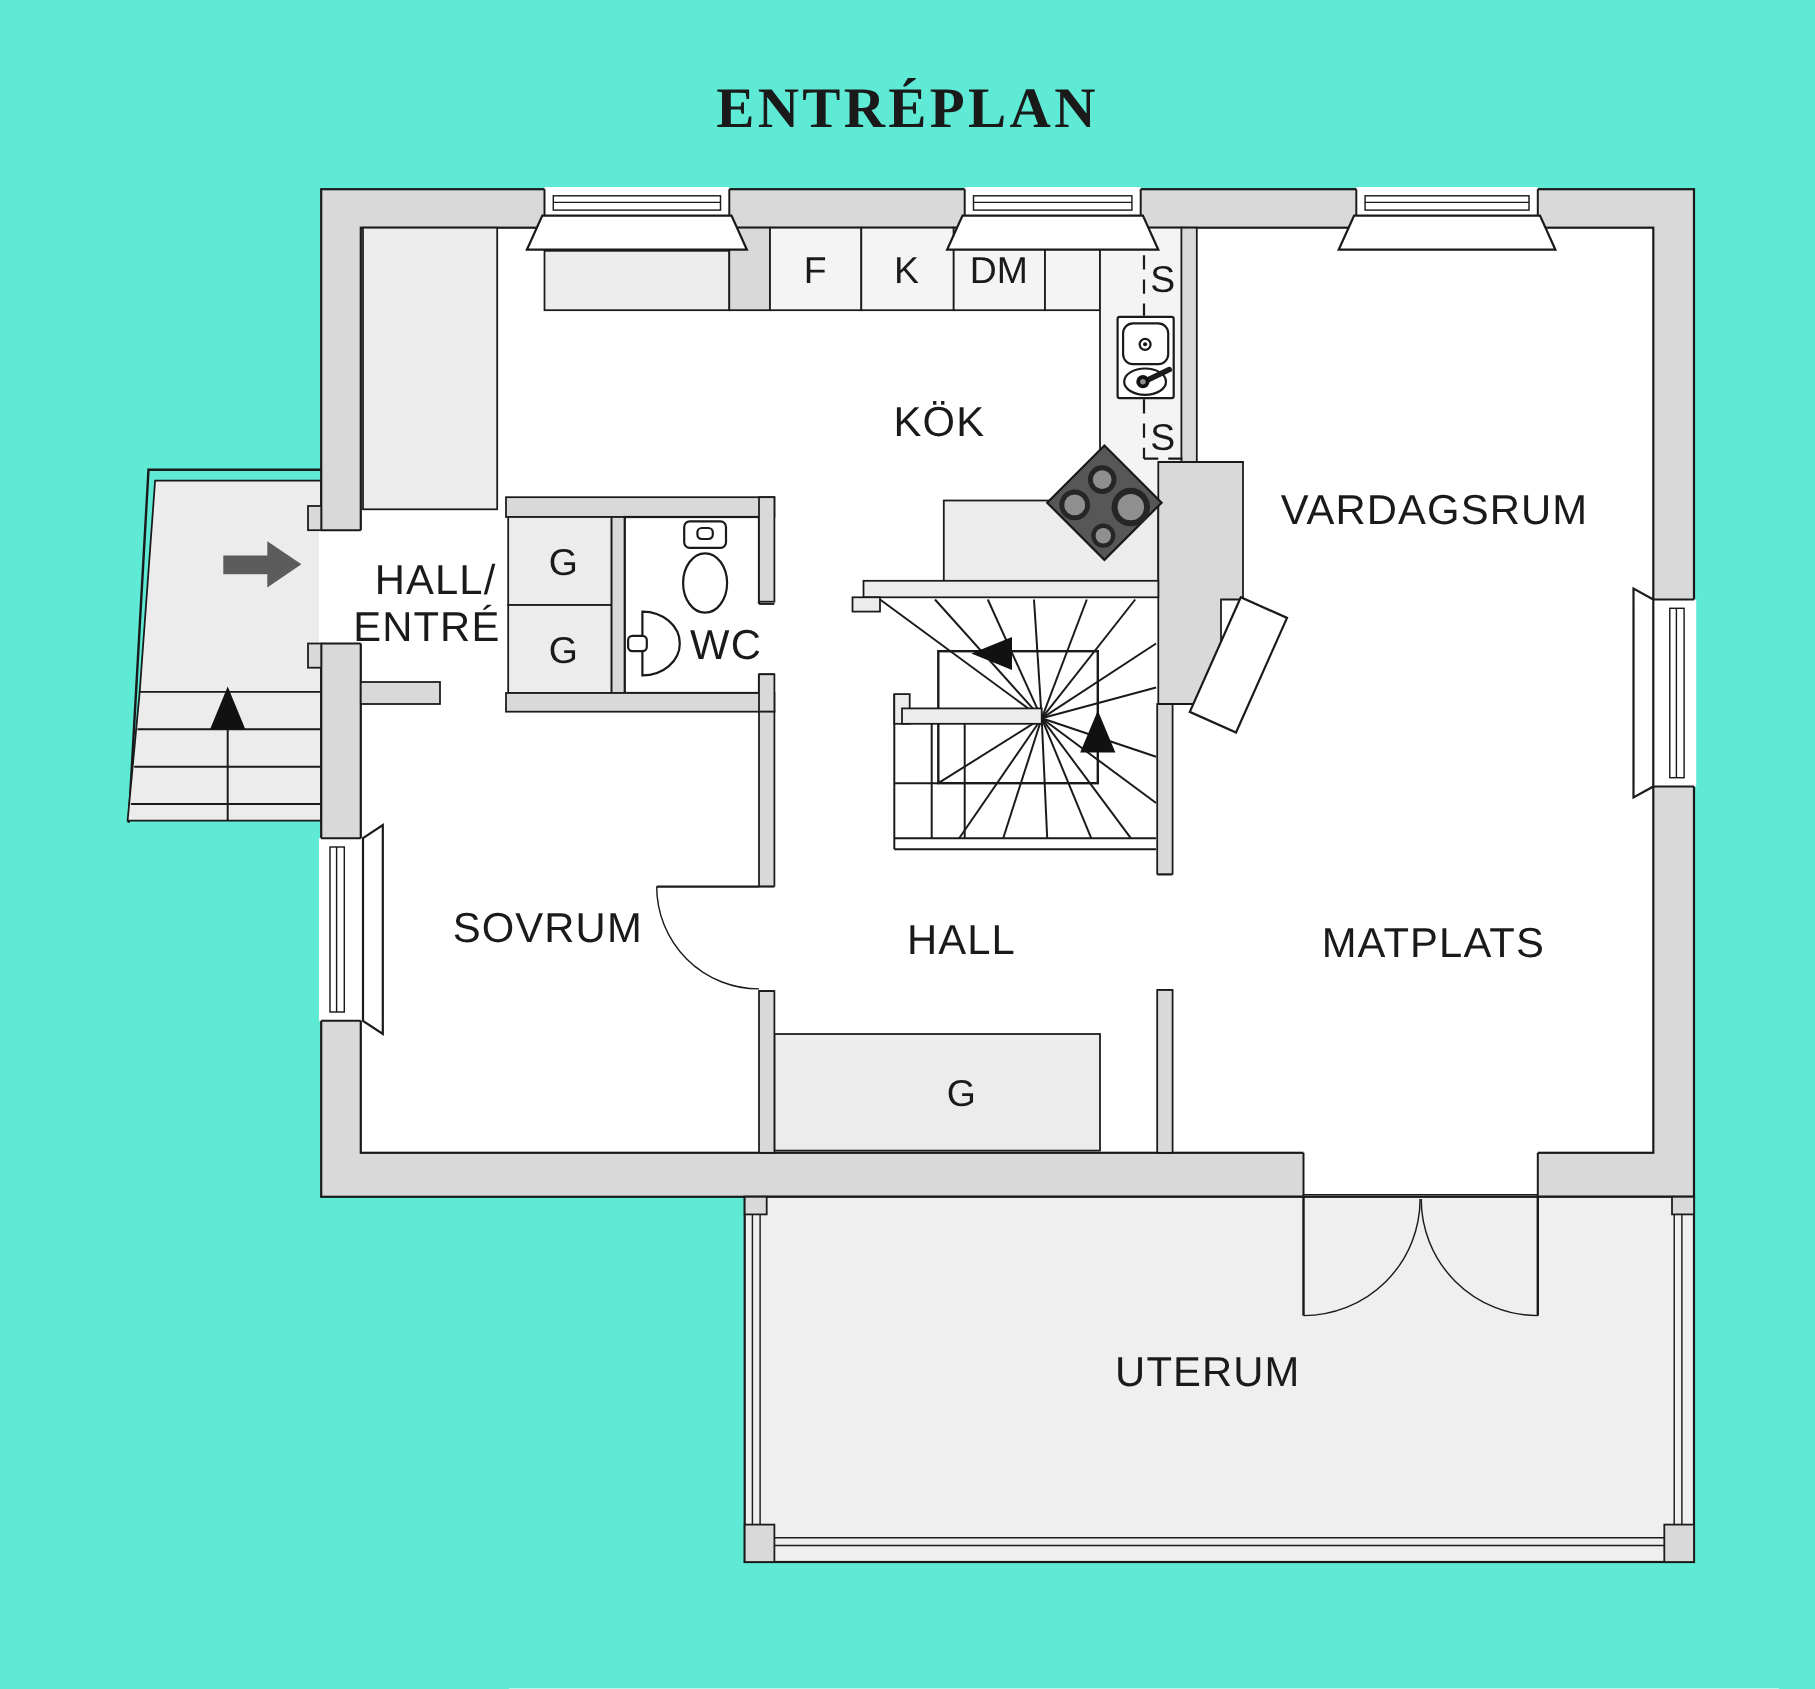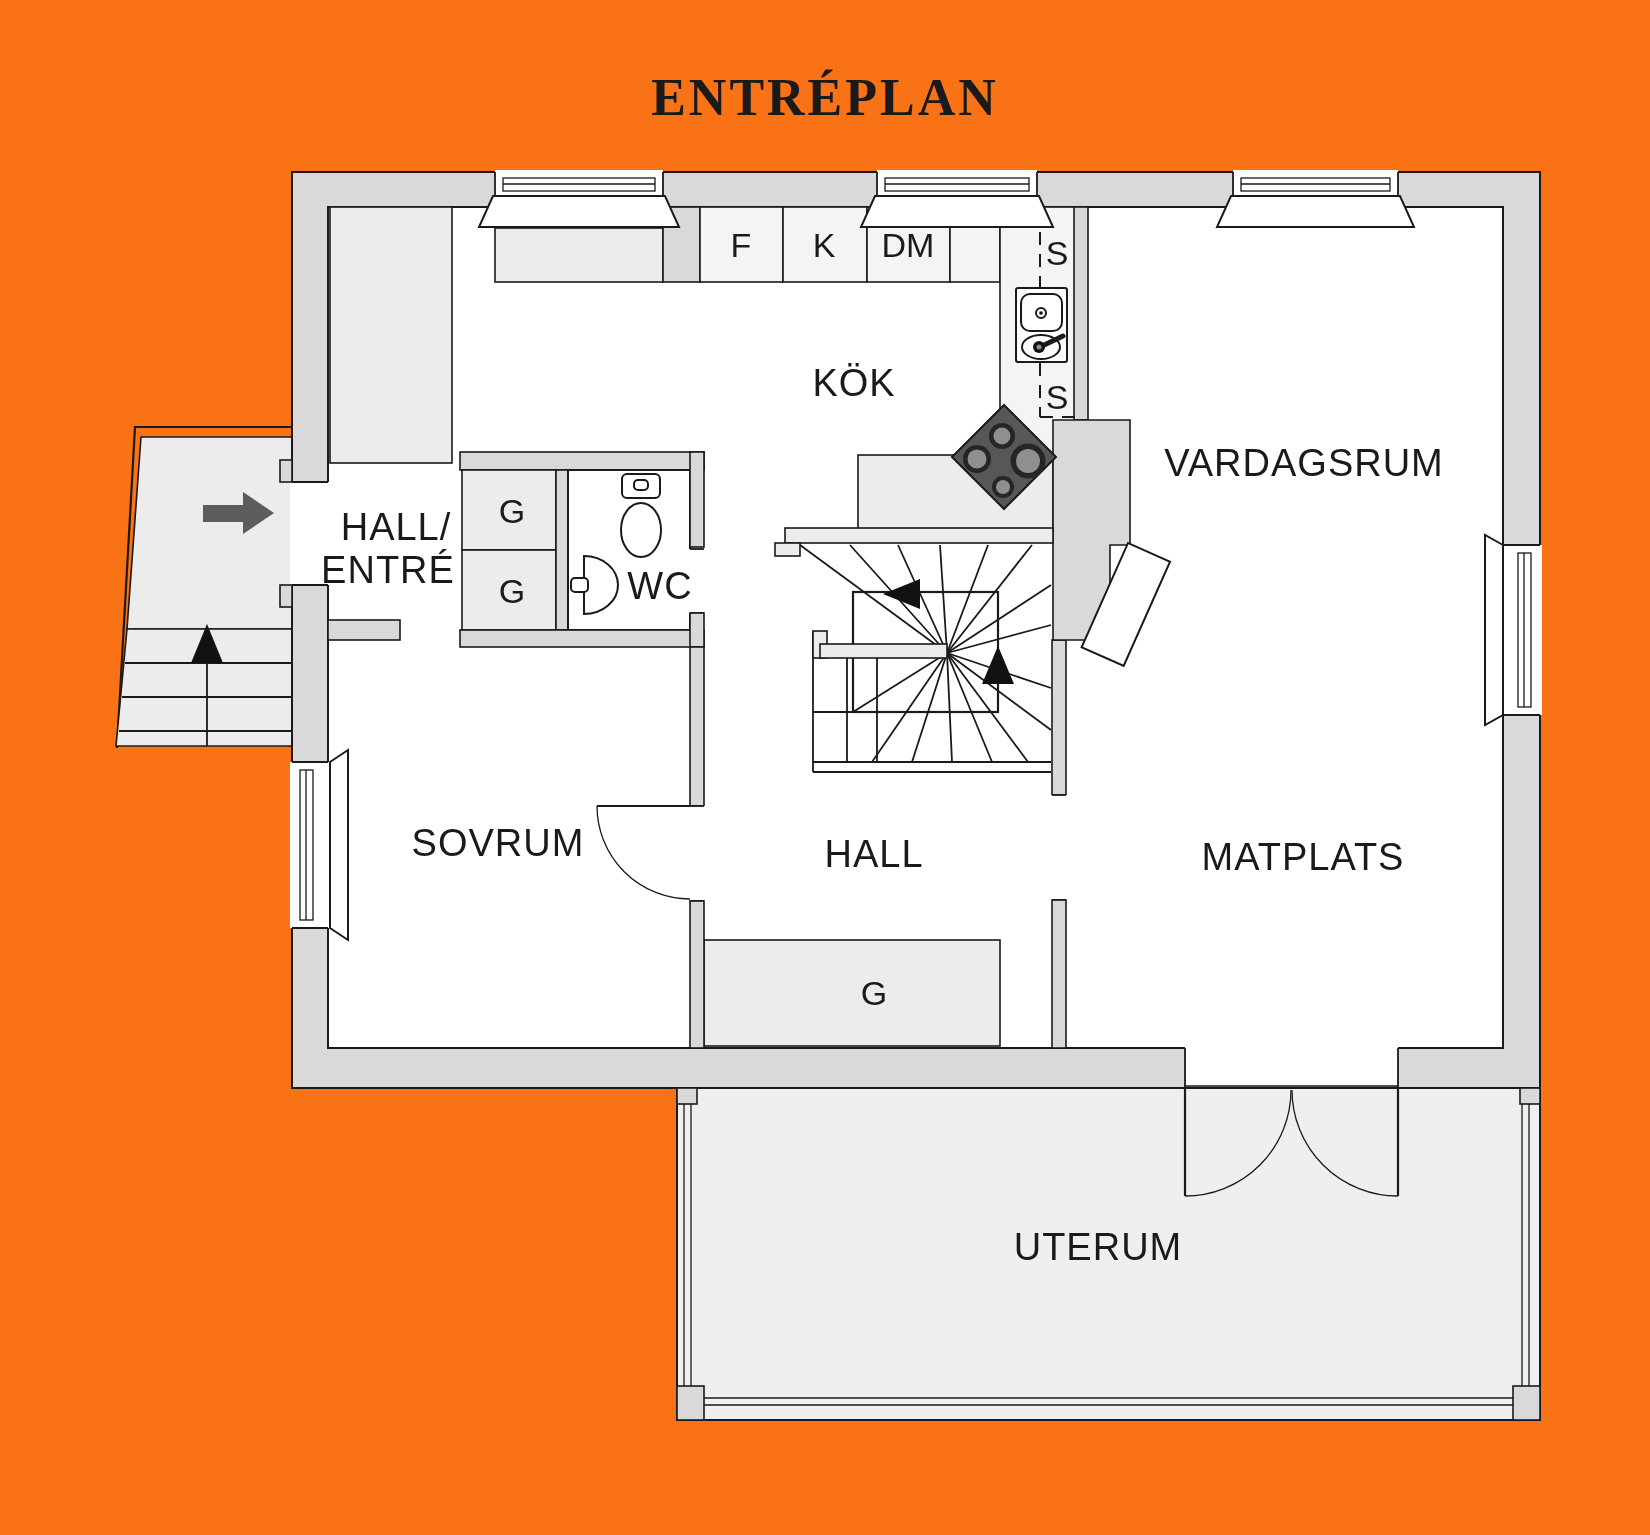--- a/index.html
+++ b/index.html
@@ -1,16 +1,16 @@
 <!DOCTYPE html>
 <html style="--wall: #d9d9d9; --furniture: #ececec; --cabinet: #f4f4f4; --floor: #ffffff; --uterum: #efefef; --outline: #1a1a1a; --stove: #575757; --burner: #8f8f8f; --burner_ring: #262626; --arrow: #5c5c5c; --text: #1a1a1a;"><head>
 <meta charset="utf-8">
 <style>
   html,body{margin:0;padding:0;background:#fff;}
-  .canvas{position:relative;width:1650px;height:1535px;background:#f97316;overflow:hidden;
+  .canvas{position:relative;width:1650px;height:1535px;background:#5eead4;overflow:hidden;
           font-family:"Liberation Sans",sans-serif;}
   svg{display:block}
   .wall{fill:var(--wall);stroke:var(--outline);stroke-width:2}
   .wallthin{fill:var(--wall);stroke:var(--outline);stroke-width:1.6}
   .room{fill:var(--floor);stroke:var(--outline);stroke-width:2}
   .furn{fill:var(--furniture);stroke:var(--outline);stroke-width:1.6}
   .cab{fill:var(--cabinet);stroke:var(--outline);stroke-width:1.6}
   .whitebox{fill:var(--floor);stroke:none}
   .whitefix{fill:var(--floor);stroke:var(--outline);stroke-width:2}
   .ln{stroke:var(--outline);stroke-width:1.8;fill:none}

